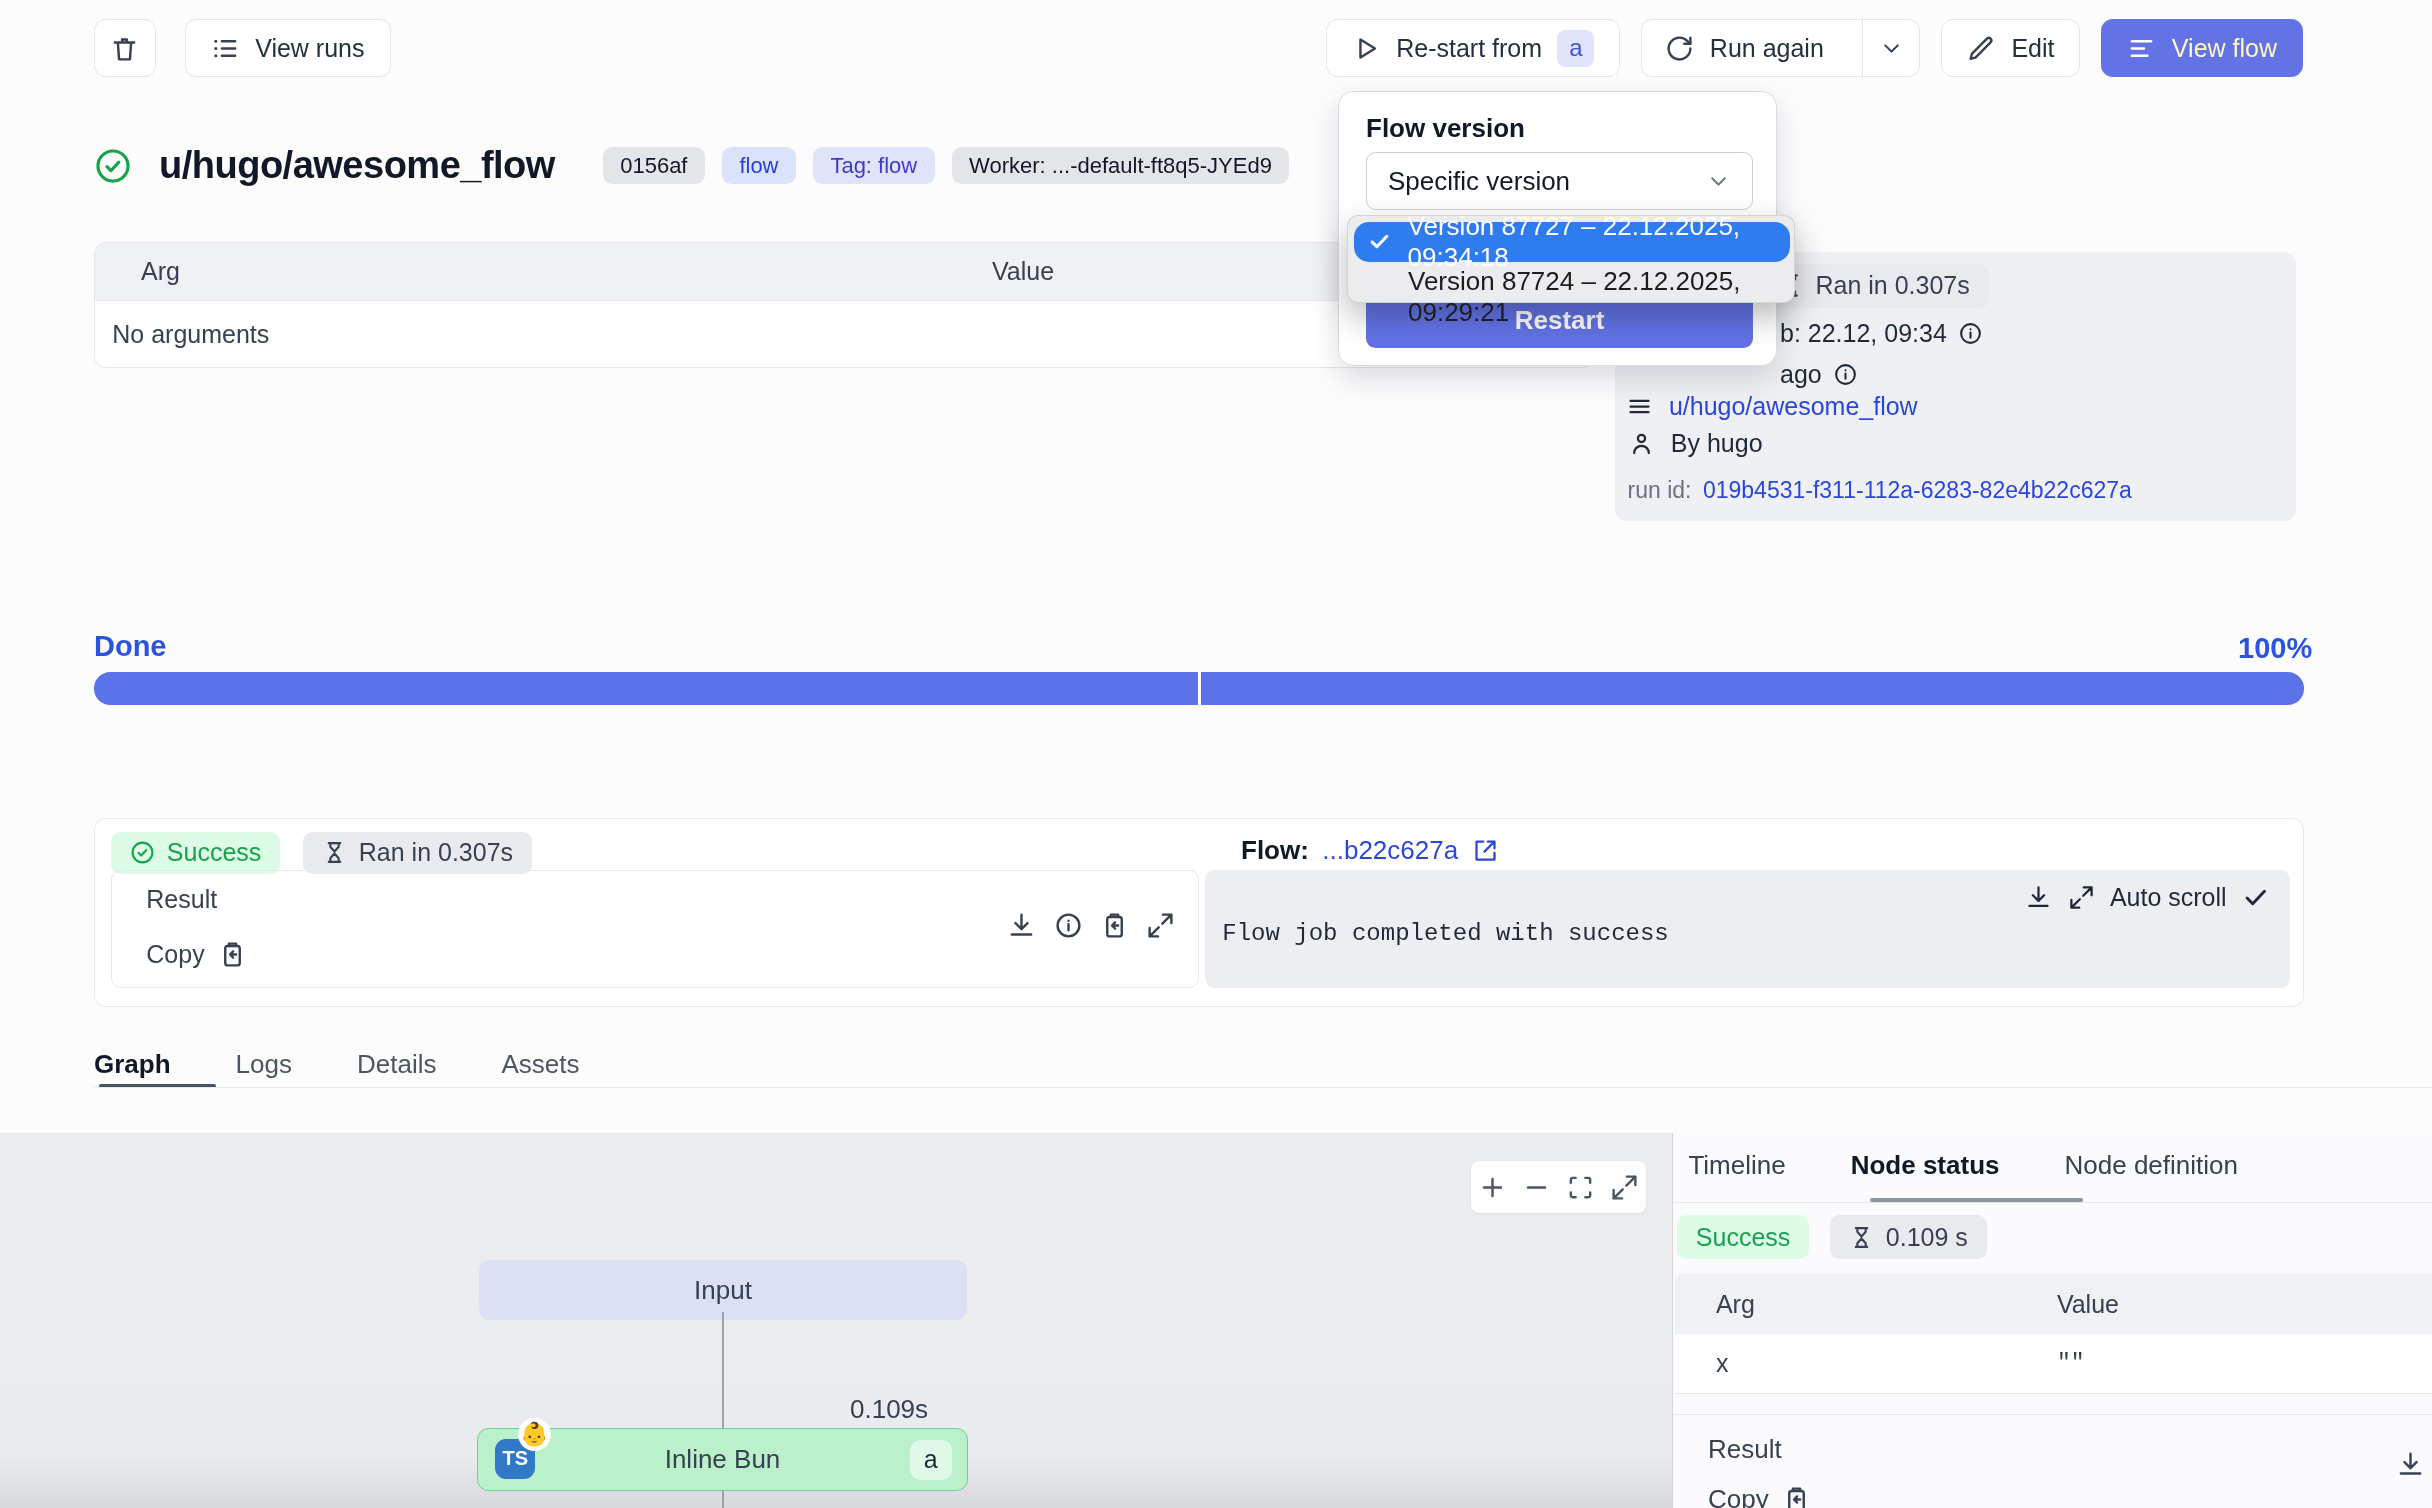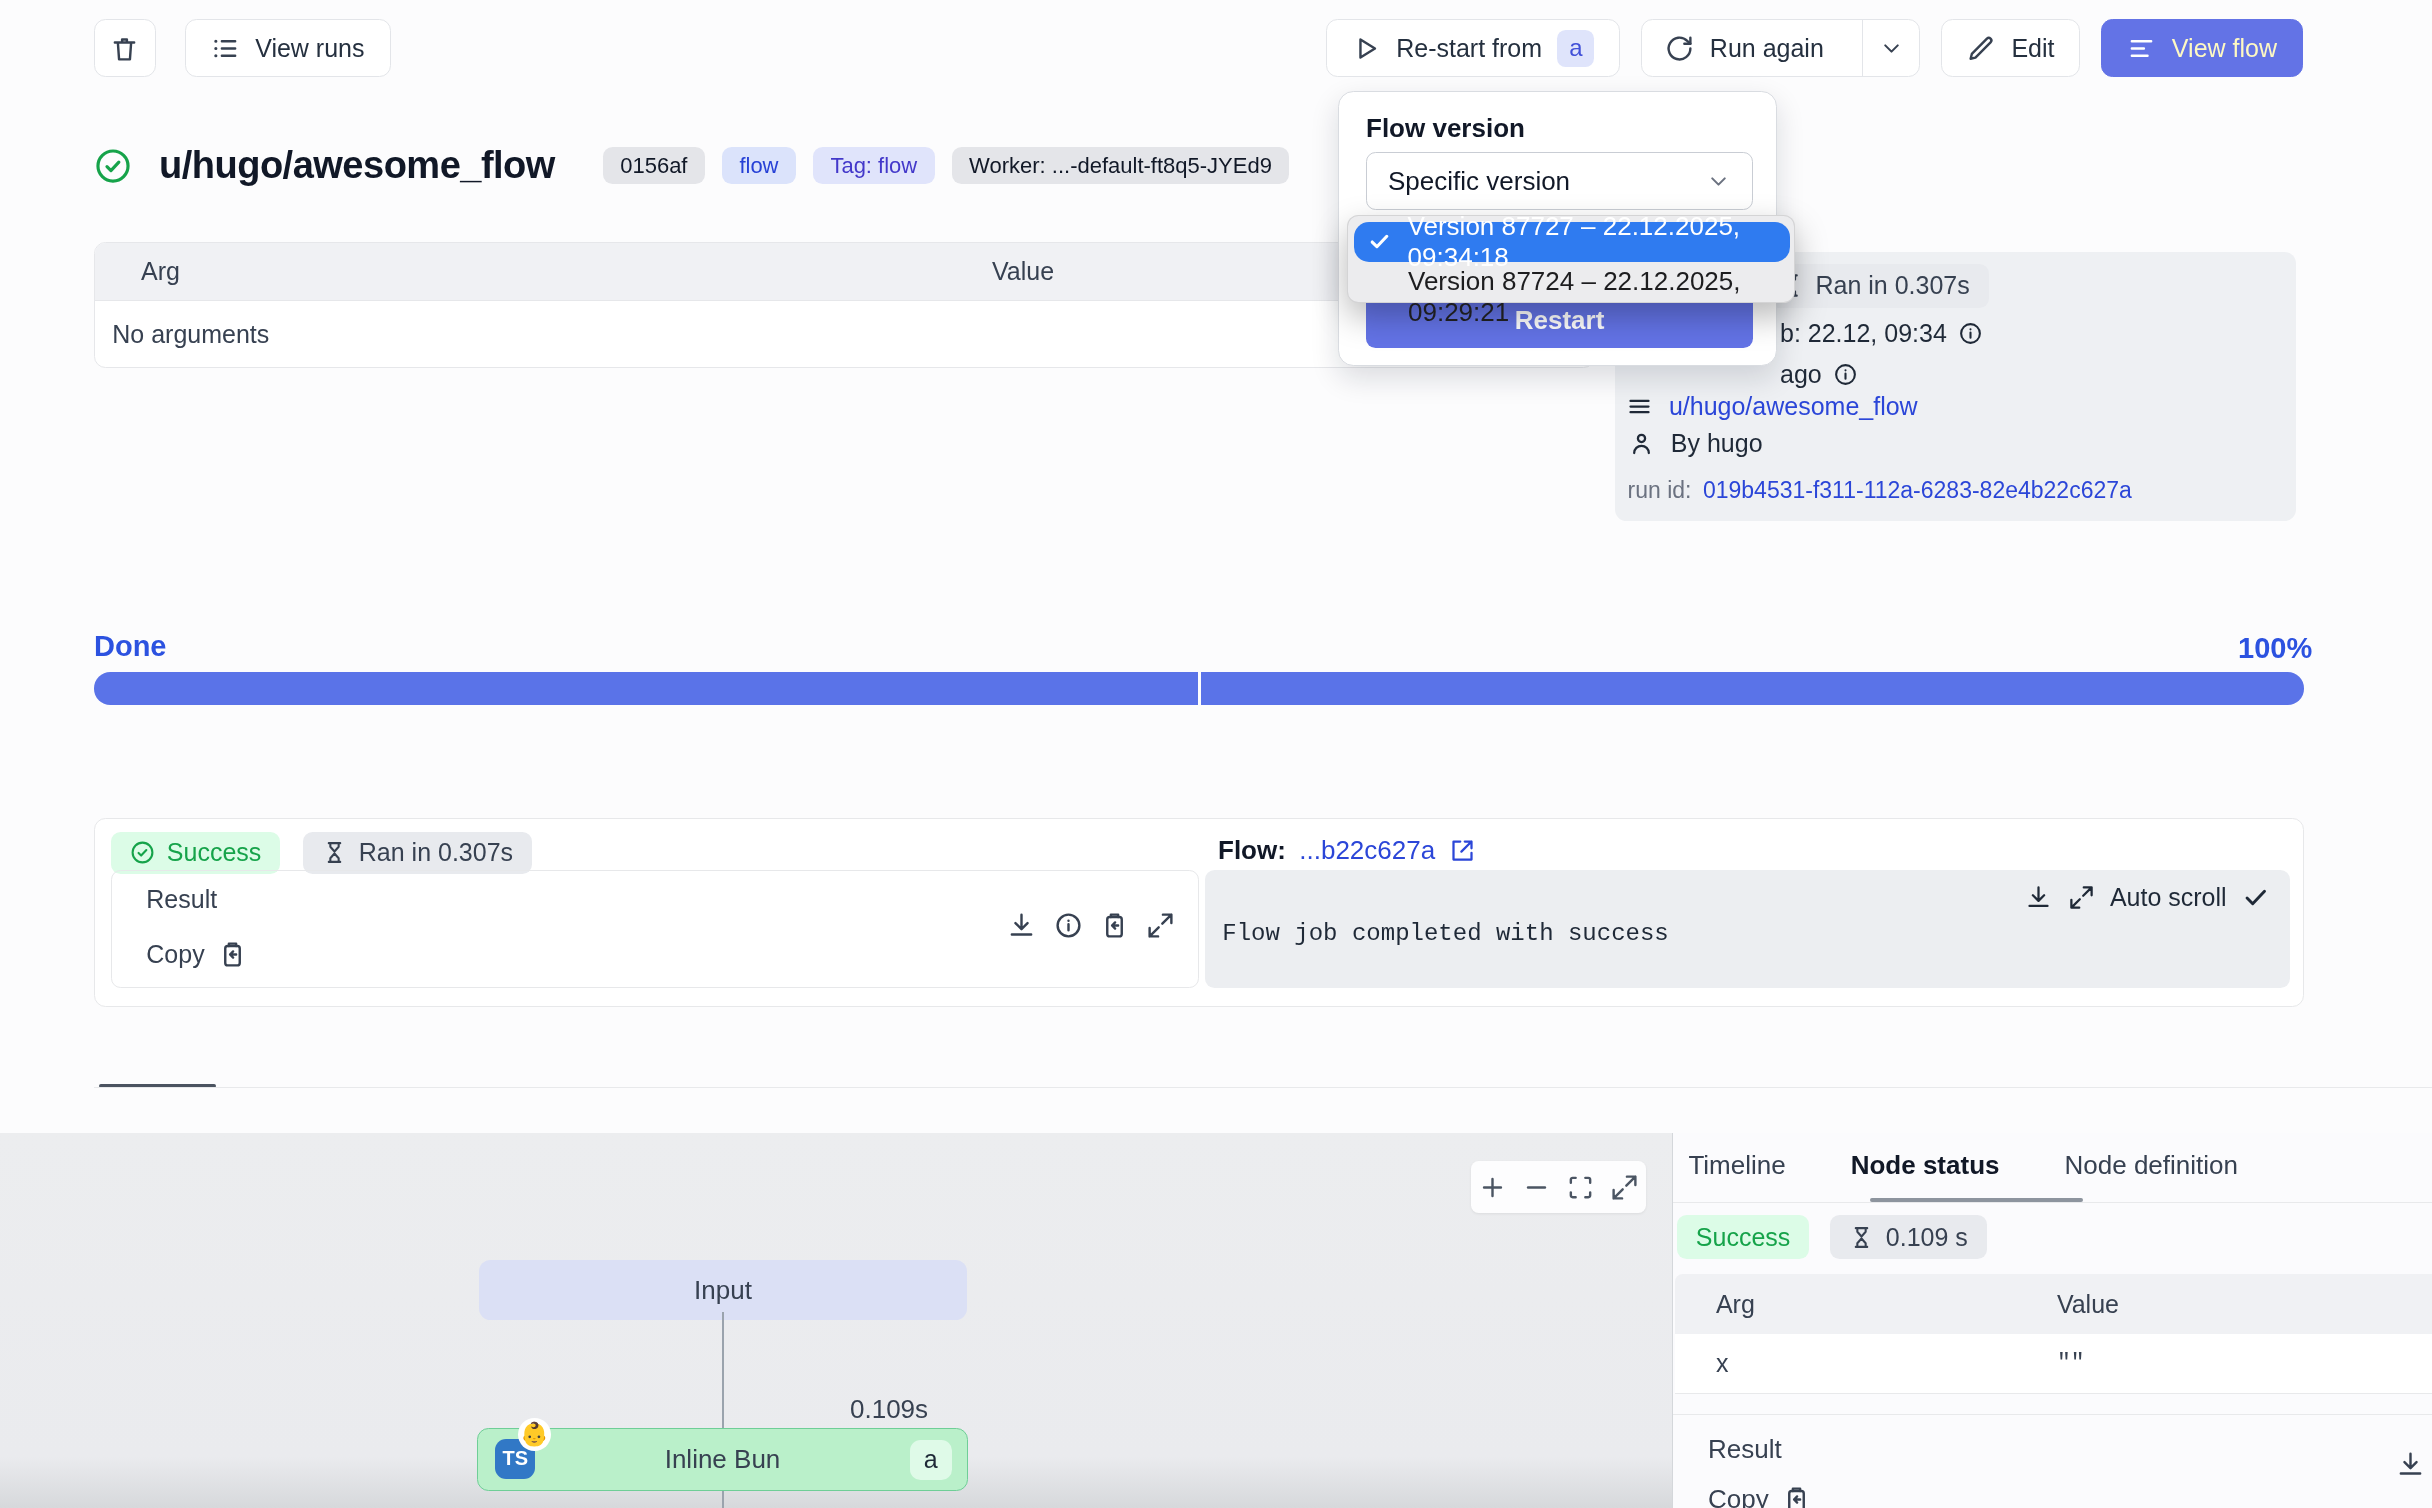--- a/index.html
+++ b/index.html
@@ -58,21 +58,21 @@
   
   .prog-label { left:94px; top:630px; font-size:29px; font-weight:bold; color:#2c52e0; }
   .prog-pct { top:632px; left:2238px; width:65px; text-align:right; font-size:29px; font-weight:bold; color:#2c52e0; }
   .prog-bar { left:94px; top:672px; width:2210px; height:33px; background:#5a73e8; border-radius:16.3px; }
   .prog-div { left:1198px; top:672px; width:2.9px; height:33px; background:#fdfdfd; }
 
   
   .res-card { left:94px; top:818px; width:2210px; height:189px; background:#fff; border:1.4px solid #e7e8ea; border-radius:11.5px; }
   .res-top { position:absolute; left:16.3px; top:12.5px; display:flex; gap:23px; align-items:center; }
   .flow-line { position:absolute; left:1123px; top:16.3px; display:flex; align-items:center; gap:13.4px; font-size:26px; }
-  .flow-line b { color:#111827; }
+  .flow-line b { color:#111827;margin-left:23px; }
   .result-box { position:absolute; left:16.3px; top:51px; width:1088px; height:118px; border:1.4px solid #e7e8ea; border-radius:9.6px; }
   .result-label { position:absolute; left:34px; top:14.4px; font-size:25px; color:#374151; }
   .result-icons { position:absolute; right:23px; top:40px; display:flex; gap:17.3px; color:#374151; }
   .copy-row { position:absolute; left:34px; top:69px; display:flex; gap:13.4px; align-items:center; font-size:25px; color:#374151; }
   .log-box { position:absolute; left:1110px; top:51px; width:1085px; height:118px; background:#eceef1; border-radius:9.6px; }
   .log-icons { position:absolute; right:21px; top:13.4px; display:flex; gap:15.4px; align-items:center; color:#1f2937; font-size:25px; }
   .log-text { position:absolute; left:17.3px; top:50px; font-family:"Liberation Mono","DejaVu Sans Mono",monospace; font-size:24px; color:#1f2937; }
 
   
   .tabs { left:94px; top:1049px; display:flex; gap:65px; font-size:26px; color:#4b5563; }
@@ -314,20 +314,26 @@
           </svg>
         <span>Auto scroll</span>
         <svg class="ic" viewBox="0 0 24 24" style="width:27px;height:27px;stroke-width:2.6">
             <path d="m4.5 12.5 5 5L20 6.5"></path>
           </svg>
       </div>
       <div class="log-text">Flow job completed with success</div>
     </div>
   </div>
 
+  <div class="abs tabs">
+    <div class="tab active">Graph</div>
+    <div class="tab">Logs</div>
+    <div class="tab">Details</div>
+    <div class="tab">Assets</div>
+  </div>
   <div class="abs tab-underline"></div>
   <div class="abs tab-border"></div>
 
   <div class="abs graph">
     <div class="zoom-toolbar">
       <svg class="ic" viewBox="0 0 24 24">
           <path d="M12 5v14M5 12h14"></path>
         </svg>
       <svg class="ic" viewBox="0 0 24 24">
           <path d="M5 12h14"></path>

